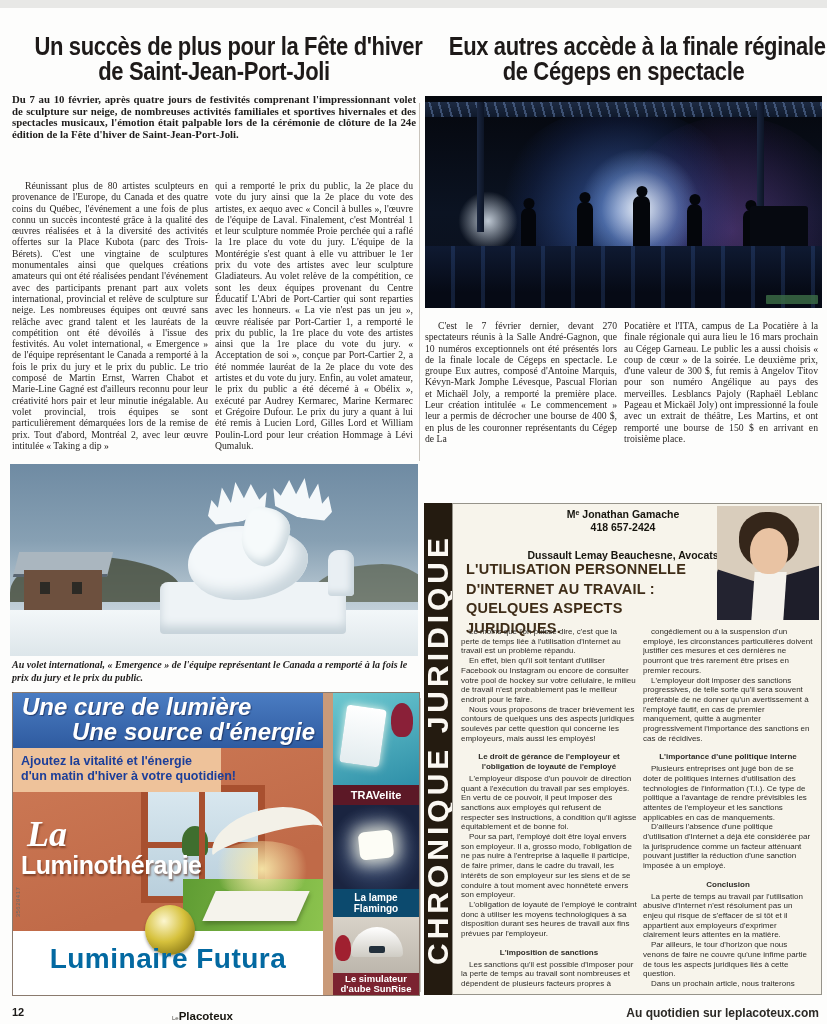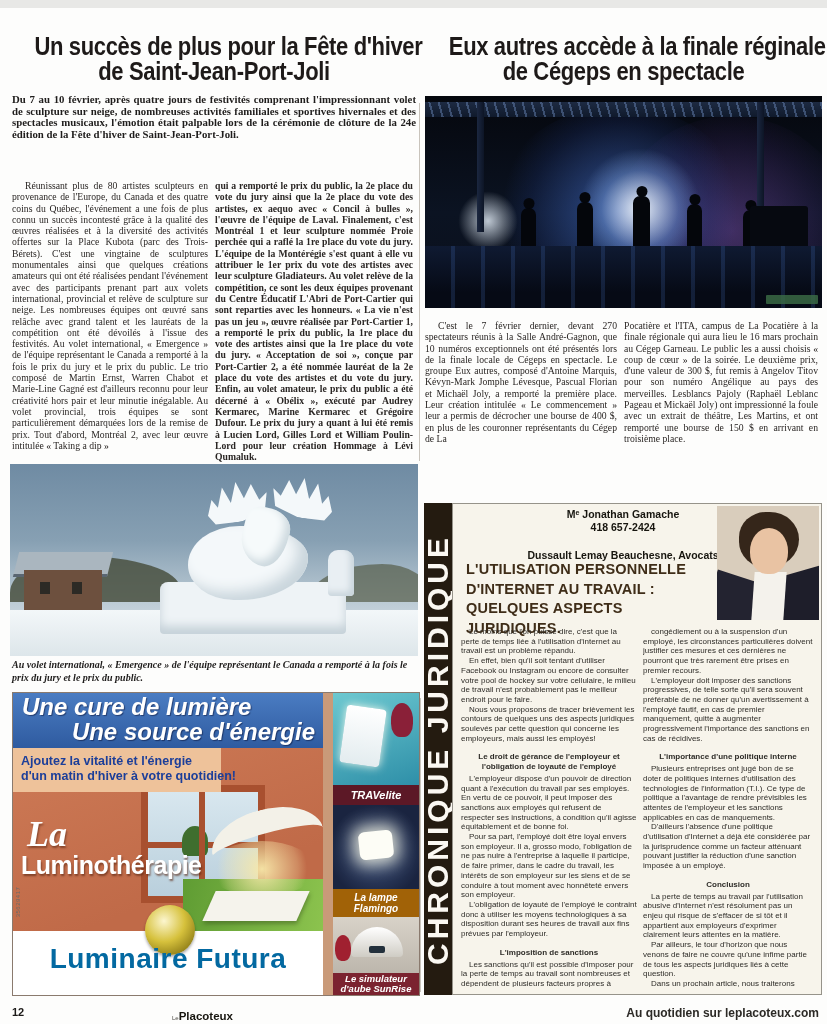--- a/index.html
+++ b/index.html
@@ -11,21 +11,21 @@
   .headline{position:absolute;margin:0;font-family:"Liberation Sans","DejaVu Sans",sans-serif;
             font-weight:bold;color:#1e1a19;text-align:center;font-size:25px;line-height:25px;letter-spacing:-0.4px;}
   .hl-line{display:block;transform:scaleX(.88);transform-origin:50% 50%;white-space:nowrap;}
 
   
   .lede{position:absolute;left:12px;top:86px;width:404px;margin:0;font-weight:bold;
         font-size:10.8px;line-height:11.7px;text-align:justify;color:#1f1d1c;}
   .bodycol{position:absolute;font-size:9.7px;line-height:11.3px;text-align:justify;overflow:hidden;color:#2a2624;}
   .indent{text-indent:13px;}
   .lcol1{left:12px;top:172px;width:196px;height:284px;}
-  .lcol2{left:215px;top:172px;width:198px;height:284px;font-weight:bold;}
+  .lcol2{left:215px;top:172px;width:198px;height:284px;}
   .caption{position:absolute;left:12px;top:651px;width:406px;margin:0;font-weight:bold;font-style:italic;
            font-size:10px;line-height:12.5px;color:#1f1d1c;}
   .col-rule{position:absolute;width:1px;background:#c9c4bc;}
   .rule-top{left:419px;top:95px;height:358px;}
   .rule-bottom{left:420px;top:690px;height:294px;}
 
   
   .rcol1{left:425px;top:312px;width:192px;height:132px;}
   .rcol2{left:624px;top:312px;width:194px;height:132px;}
 
@@ -95,35 +95,35 @@
   .lumino-word{position:absolute;left:8px;top:158px;font-family:"Liberation Sans","DejaVu Sans",sans-serif;
                font-weight:bold;font-size:25px;letter-spacing:-0.5px;color:#fff;text-shadow:1px 2px 2px rgba(90,40,20,.65);}
   .ad-white{position:absolute;left:0;top:238px;width:310px;height:64px;background:#fff;}
   .gold-sphere{position:absolute;left:132px;top:212px;width:50px;height:50px;border-radius:50%;
                background:radial-gradient(circle at 38% 32%,#fcf6cf,#d6c13c 45%,#7d6c0e 90%);box-shadow:0 2px 3px rgba(0,0,0,.35);}
   .store-name{position:absolute;left:0;top:250px;width:310px;text-align:center;
               font-family:"Liberation Sans","DejaVu Sans",sans-serif;font-weight:bold;font-size:28px;letter-spacing:.5px;color:#0369a1;}
   .store-addr{position:absolute;left:0;top:283px;width:310px;text-align:center;
               font-family:"Liberation Sans","DejaVu Sans",sans-serif;font-weight:bold;font-size:12.5px;color:#1b1917;}
   .ad-sep{position:absolute;left:310px;top:0;width:10px;height:302px;background:#c99a79;}
-  .ad-strip{position:absolute;left:320px;top:0;width:86px;height:302px;background:#ddd;font-style:italic;}
+  .ad-strip{position:absolute;left:320px;top:0;width:86px;height:302px;background:#ddd;}
   .strip-photo{position:absolute;left:0;width:86px;overflow:hidden;}
   .sp1{top:0;height:92px;background:linear-gradient(160deg,#6cc8d0,#2e8fa8);}
   .sp1-lamp{position:absolute;left:10px;top:14px;width:40px;height:58px;background:linear-gradient(#ffffff,#e3ecef);transform:rotate(8deg);border-radius:4px;box-shadow:0 0 10px rgba(255,255,240,.9);}
   .sp1-flower{position:absolute;right:6px;top:10px;width:22px;height:34px;background:#8a2038;border-radius:50% 50% 40% 40%;}
   .sp2{top:112px;height:84px;background:radial-gradient(circle at 50% 55%,#41557e,#1a2440 75%);}
   .sp2-lamp{position:absolute;left:26px;top:26px;width:34px;height:28px;background:#fdfdf6;border-radius:6px;transform:rotate(-6deg);box-shadow:0 0 16px 6px rgba(250,250,230,.8);}
   .sp3{top:224px;height:56px;background:linear-gradient(180deg,#d8d2c8,#bcb6ac);}
   .sp3-dome{position:absolute;left:18px;top:10px;width:52px;height:30px;background:linear-gradient(#ffffff,#cfccc4);border-radius:26px 26px 4px 4px;}
   .sp3-dome::after{content:"";position:absolute;left:18px;bottom:4px;width:16px;height:7px;background:#23303c;border-radius:2px;}
   .sp3-flower{position:absolute;left:2px;top:18px;width:16px;height:26px;background:#a02030;border-radius:50% 50% 40% 40%;}
   .strip-band{position:absolute;left:0;width:86px;display:flex;align-items:center;justify-content:center;text-align:center;
               font-family:"Liberation Sans","DejaVu Sans",sans-serif;font-weight:bold;color:#fff;white-space:pre-line;}
   .band1{top:92px;height:20px;background:#5c1826;font-size:11px;}
-  .band2{top:196px;height:28px;background:#a16207;font-size:10px;line-height:11px;}
+  .band2{top:196px;height:28px;background:#0c4a6e;font-size:10px;line-height:11px;}
   .band3{top:280px;height:22px;background:#7b2330;font-size:9.5px;line-height:10.5px;}
   .ad-num{position:absolute;left:-10px;top:206px;font-family:"Liberation Sans","DejaVu Sans",sans-serif;
           font-size:6px;color:#6a6a6a;transform:rotate(-90deg);transform-origin:center;letter-spacing:.5px;}
 
   
   .chron-bar{left:424px;top:495px;width:28px;height:492px;background:#241b10;}
   .chron-vert{position:absolute;left:-3px;top:0;width:34px;height:492px;writing-mode:vertical-rl;transform:rotate(180deg);
               display:flex;align-items:center;justify-content:center;
               font-family:"Liberation Sans","DejaVu Sans",sans-serif;font-weight:bold;font-size:30px;letter-spacing:4px;
               color:#fbf8f2;white-space:nowrap;}

